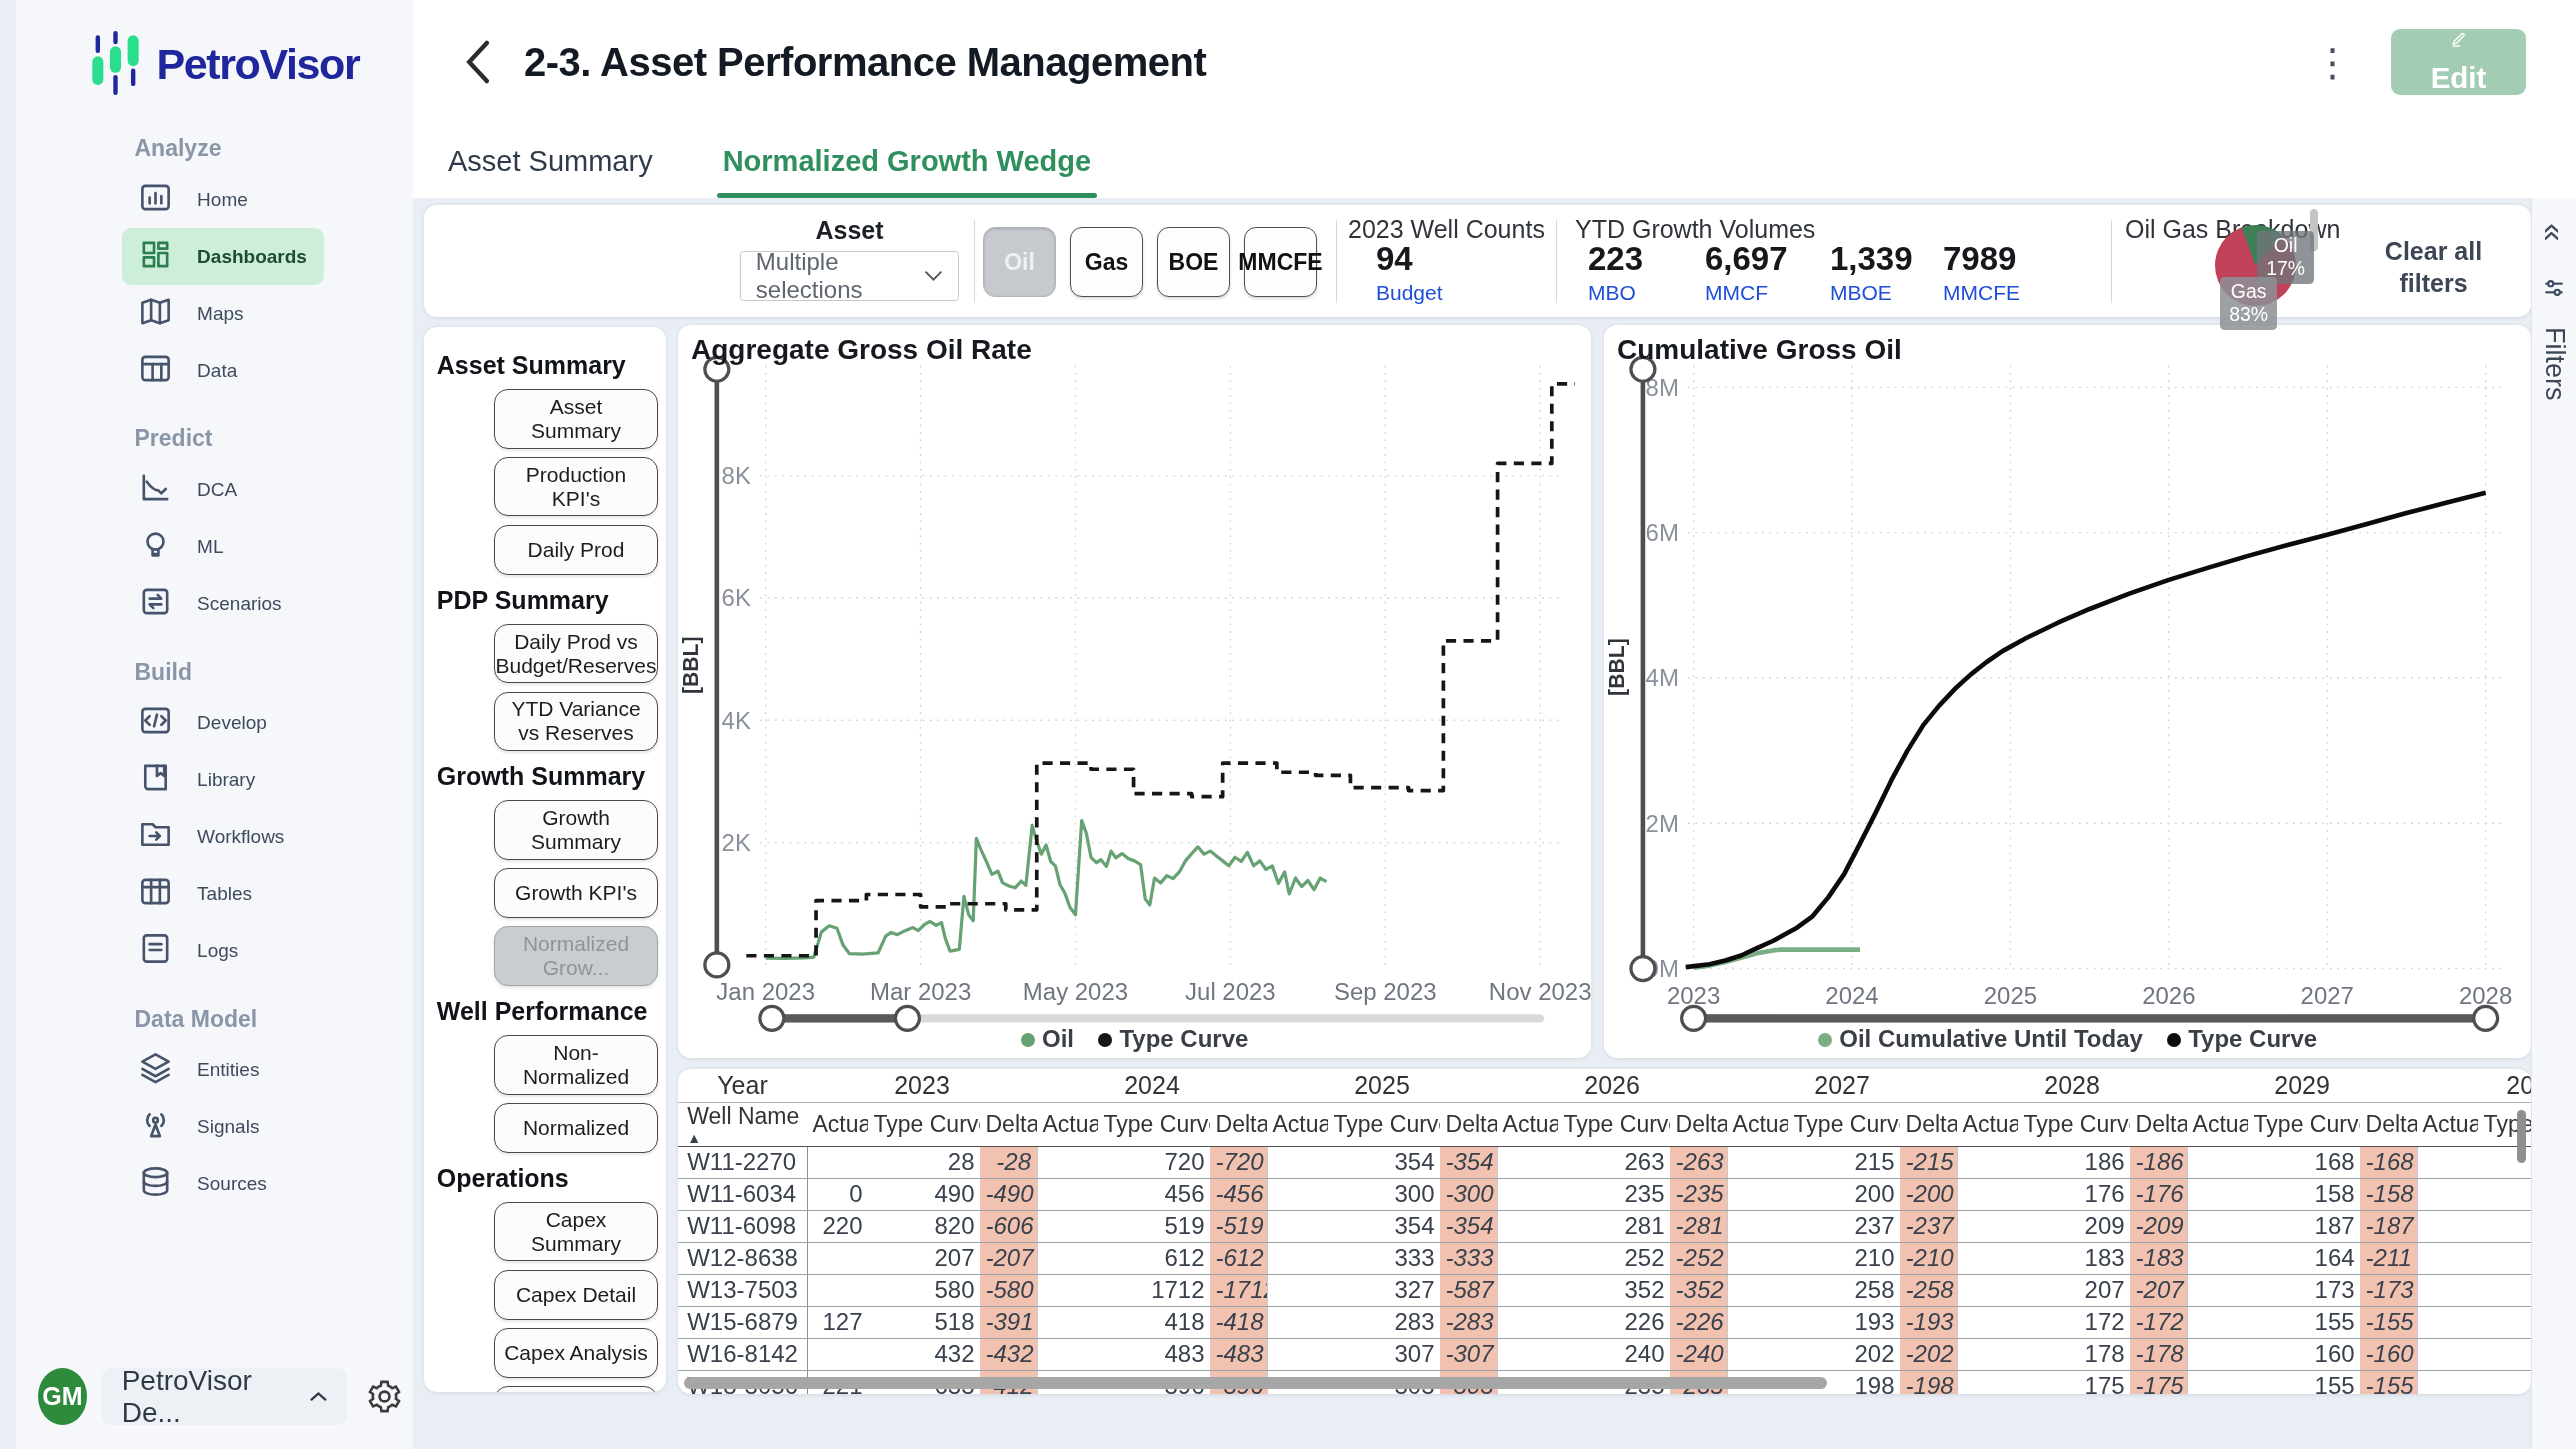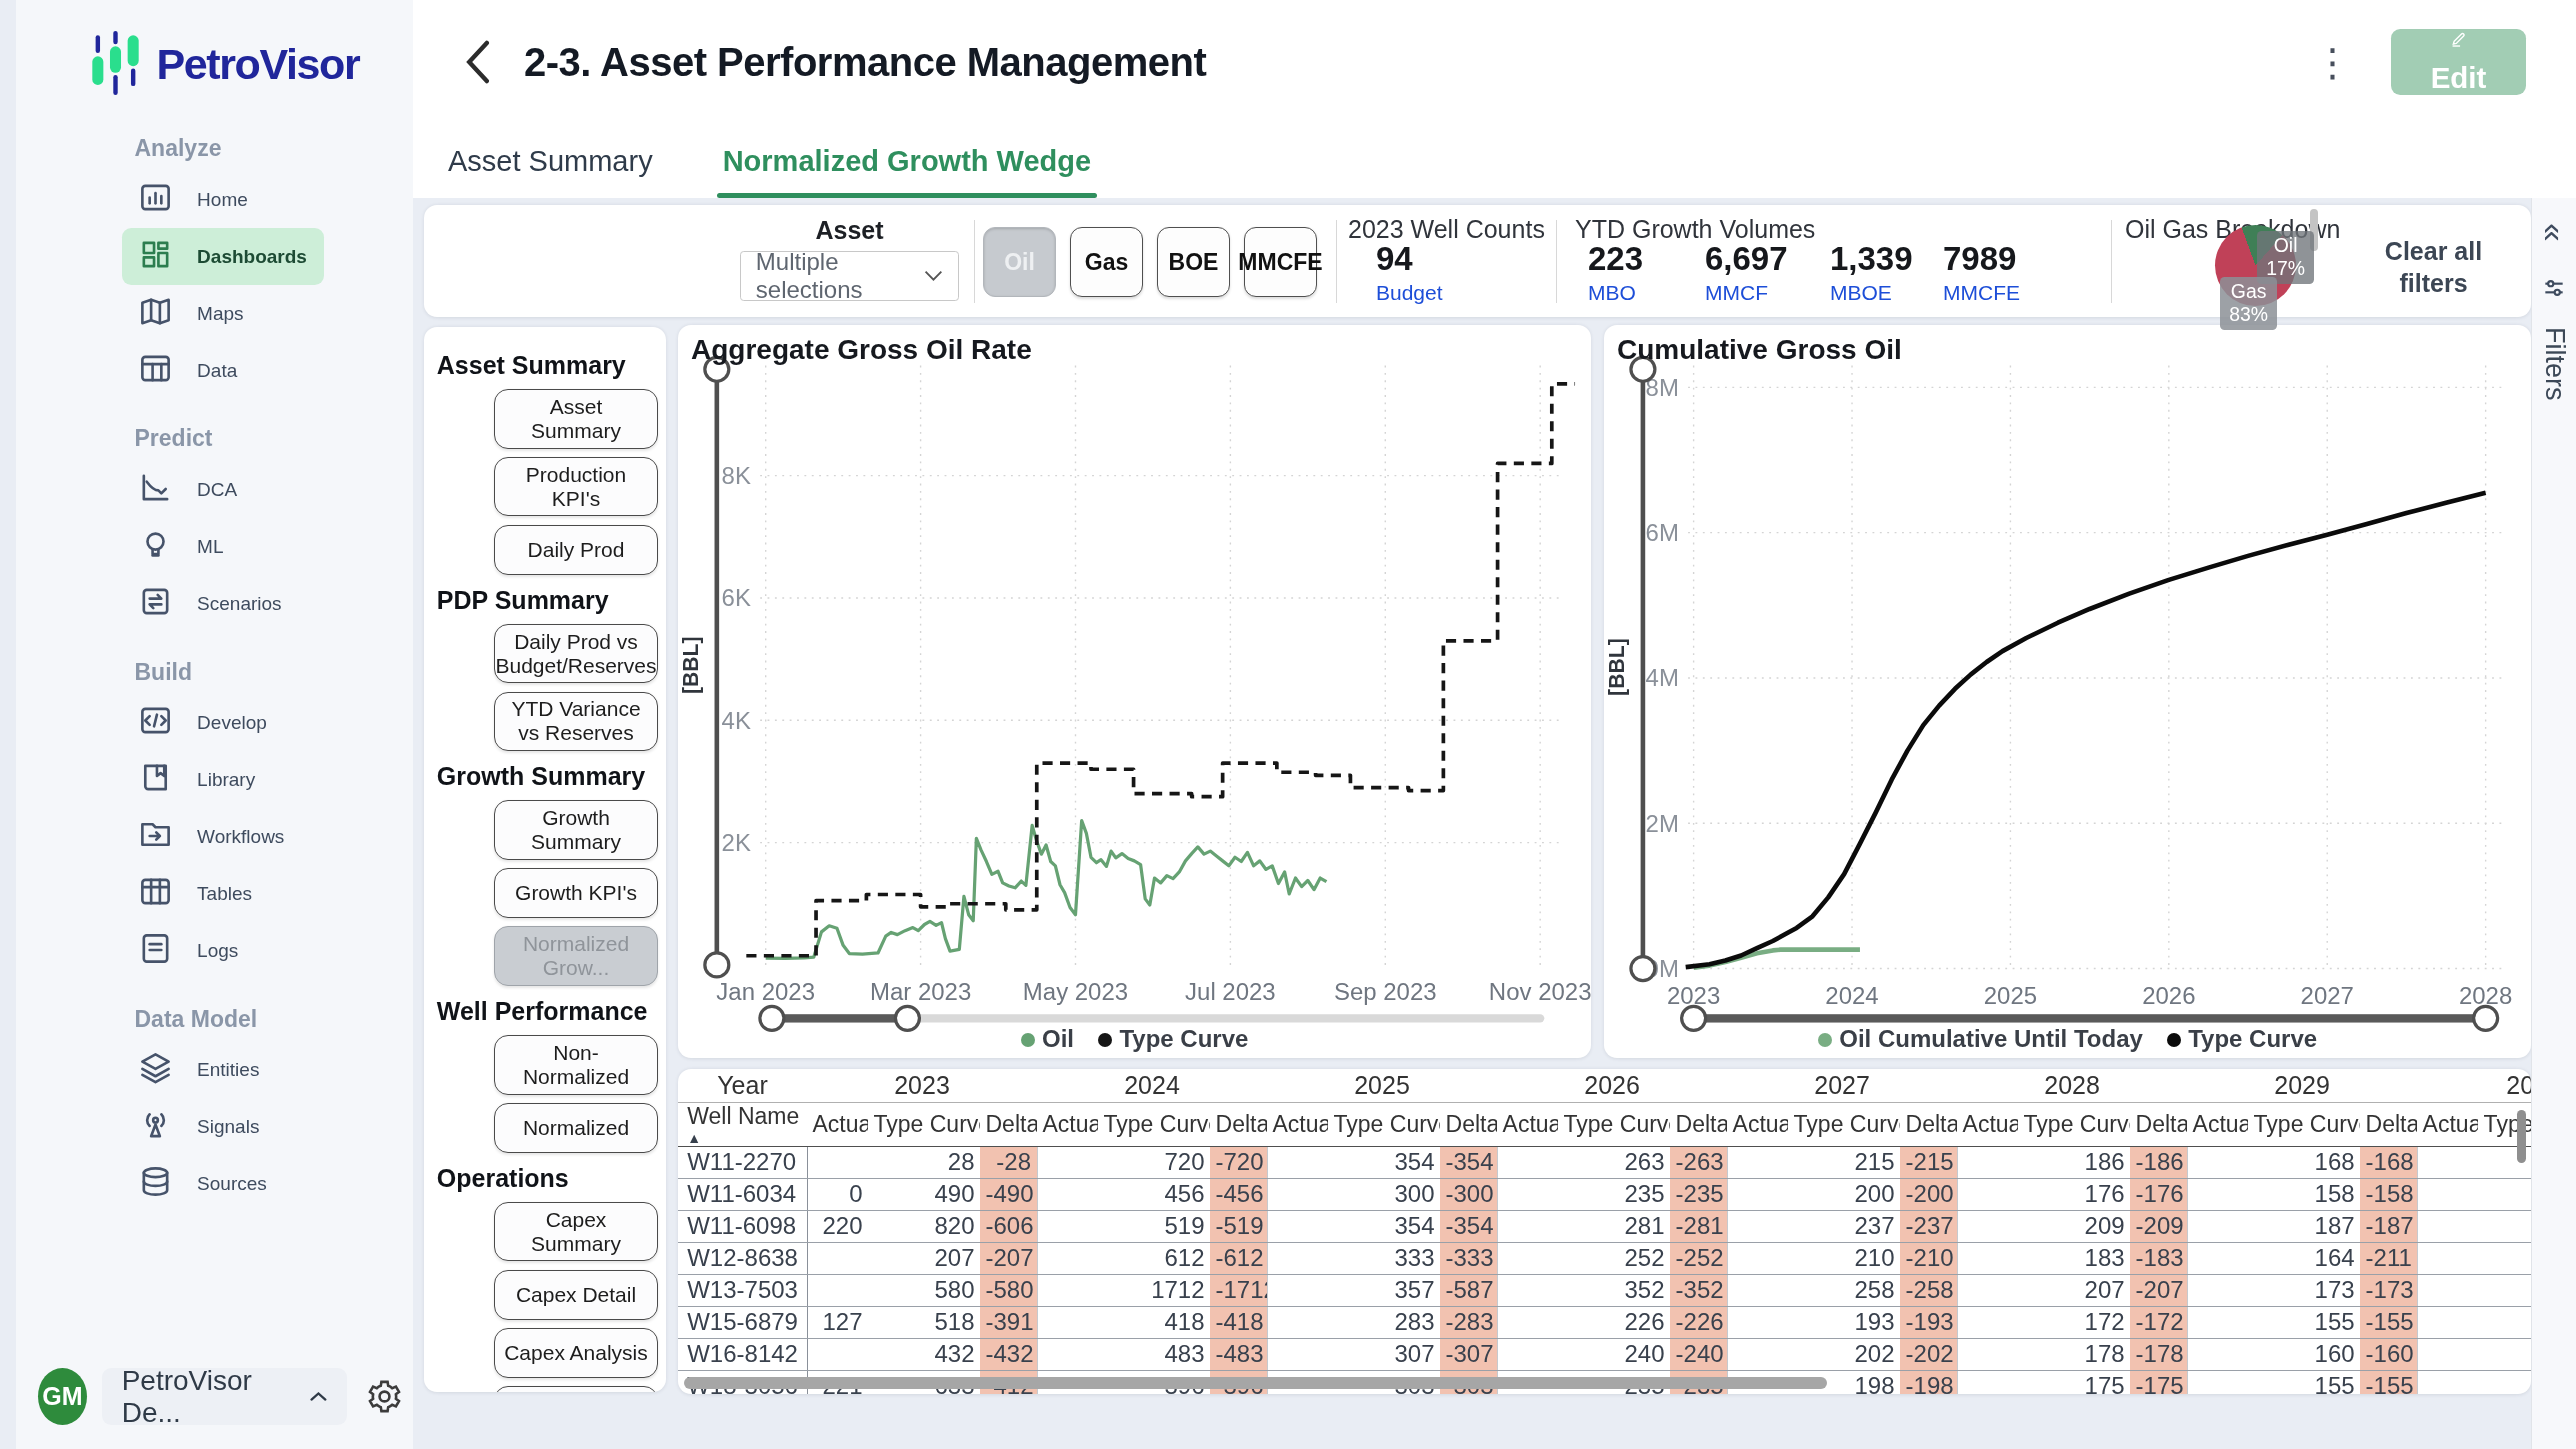--- a/index.html
+++ b/index.html
@@ -66,21 +66,21 @@
   .legend .dot{display:inline-block;width:14px;height:14px;border-radius:50%;margin-right:7.4px;vertical-align:middle;}
   
   #table-card{left:265px;top:871px;width:1853px;height:325px;overflow:hidden;}
   table{border-collapse:collapse;table-layout:fixed;width:1973px;}
   thead .year-th{height:33px;font-size:25px;font-weight:400;color:#333;border-bottom:0.9px solid #b0b0b0;text-align:center;}
   thead .col-th{height:44px;font-size:23px;font-weight:400;color:#333;border-bottom:1.8px solid #4f4f4f;text-align:right;padding:0 5.5px;white-space:nowrap;overflow:hidden;}
   thead .well-th{text-align:left;padding-left:9.2px;}
   .sort-arrow{font-size:14px;color:#37404c;line-height:1;margin-top:1.8px;}
   td{height:32px;font-size:24px;color:#39414d;border-bottom:0.9px solid #9aa0a8;padding:0 5.5px;text-align:right;white-space:nowrap;overflow:hidden;}
   td.well{text-align:left;border-right:0.9px solid #8a9099;padding-left:9.2px;}
-  td.delta{background:#f2c2b0;border-right:0.9px solid #c6cacf;}
+  td.delta{background:#f2c2b0;border-right:0.9px solid #c6cacf;font-style:italic;}
   .hbar{position:absolute;left:5.5px;bottom:5.5px;width:1143px;height:12px;background:#a6a6a6;border-radius:6.5px;cursor:pointer;z-index:3;}
   .vbar{position:absolute;right:4.6px;top:41px;width:9.2px;height:53px;background:#8f8f8f;border-radius:4.6px;cursor:pointer;z-index:3;}
 </style>
 </head>
 <body>
 
 <div id="root">
   <aside class="sidebar">
     <div class="logo-row">
       <svg width="53" height="72" viewBox="0 0 48 64">
@@ -593,21 +593,21 @@
               </tr>
               <tr>
                 <td class="well">W13-7503</td>
                 <td class="actual"></td>
                 <td class="tc">580</td>
                 <td class="delta">-580</td>
                 <td class="actual"></td>
                 <td class="tc">1712</td>
                 <td class="delta">-1712</td>
                 <td class="actual"></td>
-                <td class="tc">357</td>
+                <td class="tc">327</td>
                 <td class="delta">-587</td>
                 <td class="actual"></td>
                 <td class="tc">352</td>
                 <td class="delta">-352</td>
                 <td class="actual"></td>
                 <td class="tc">258</td>
                 <td class="delta">-258</td>
                 <td class="actual"></td>
                 <td class="tc">207</td>
                 <td class="delta">-207</td>

